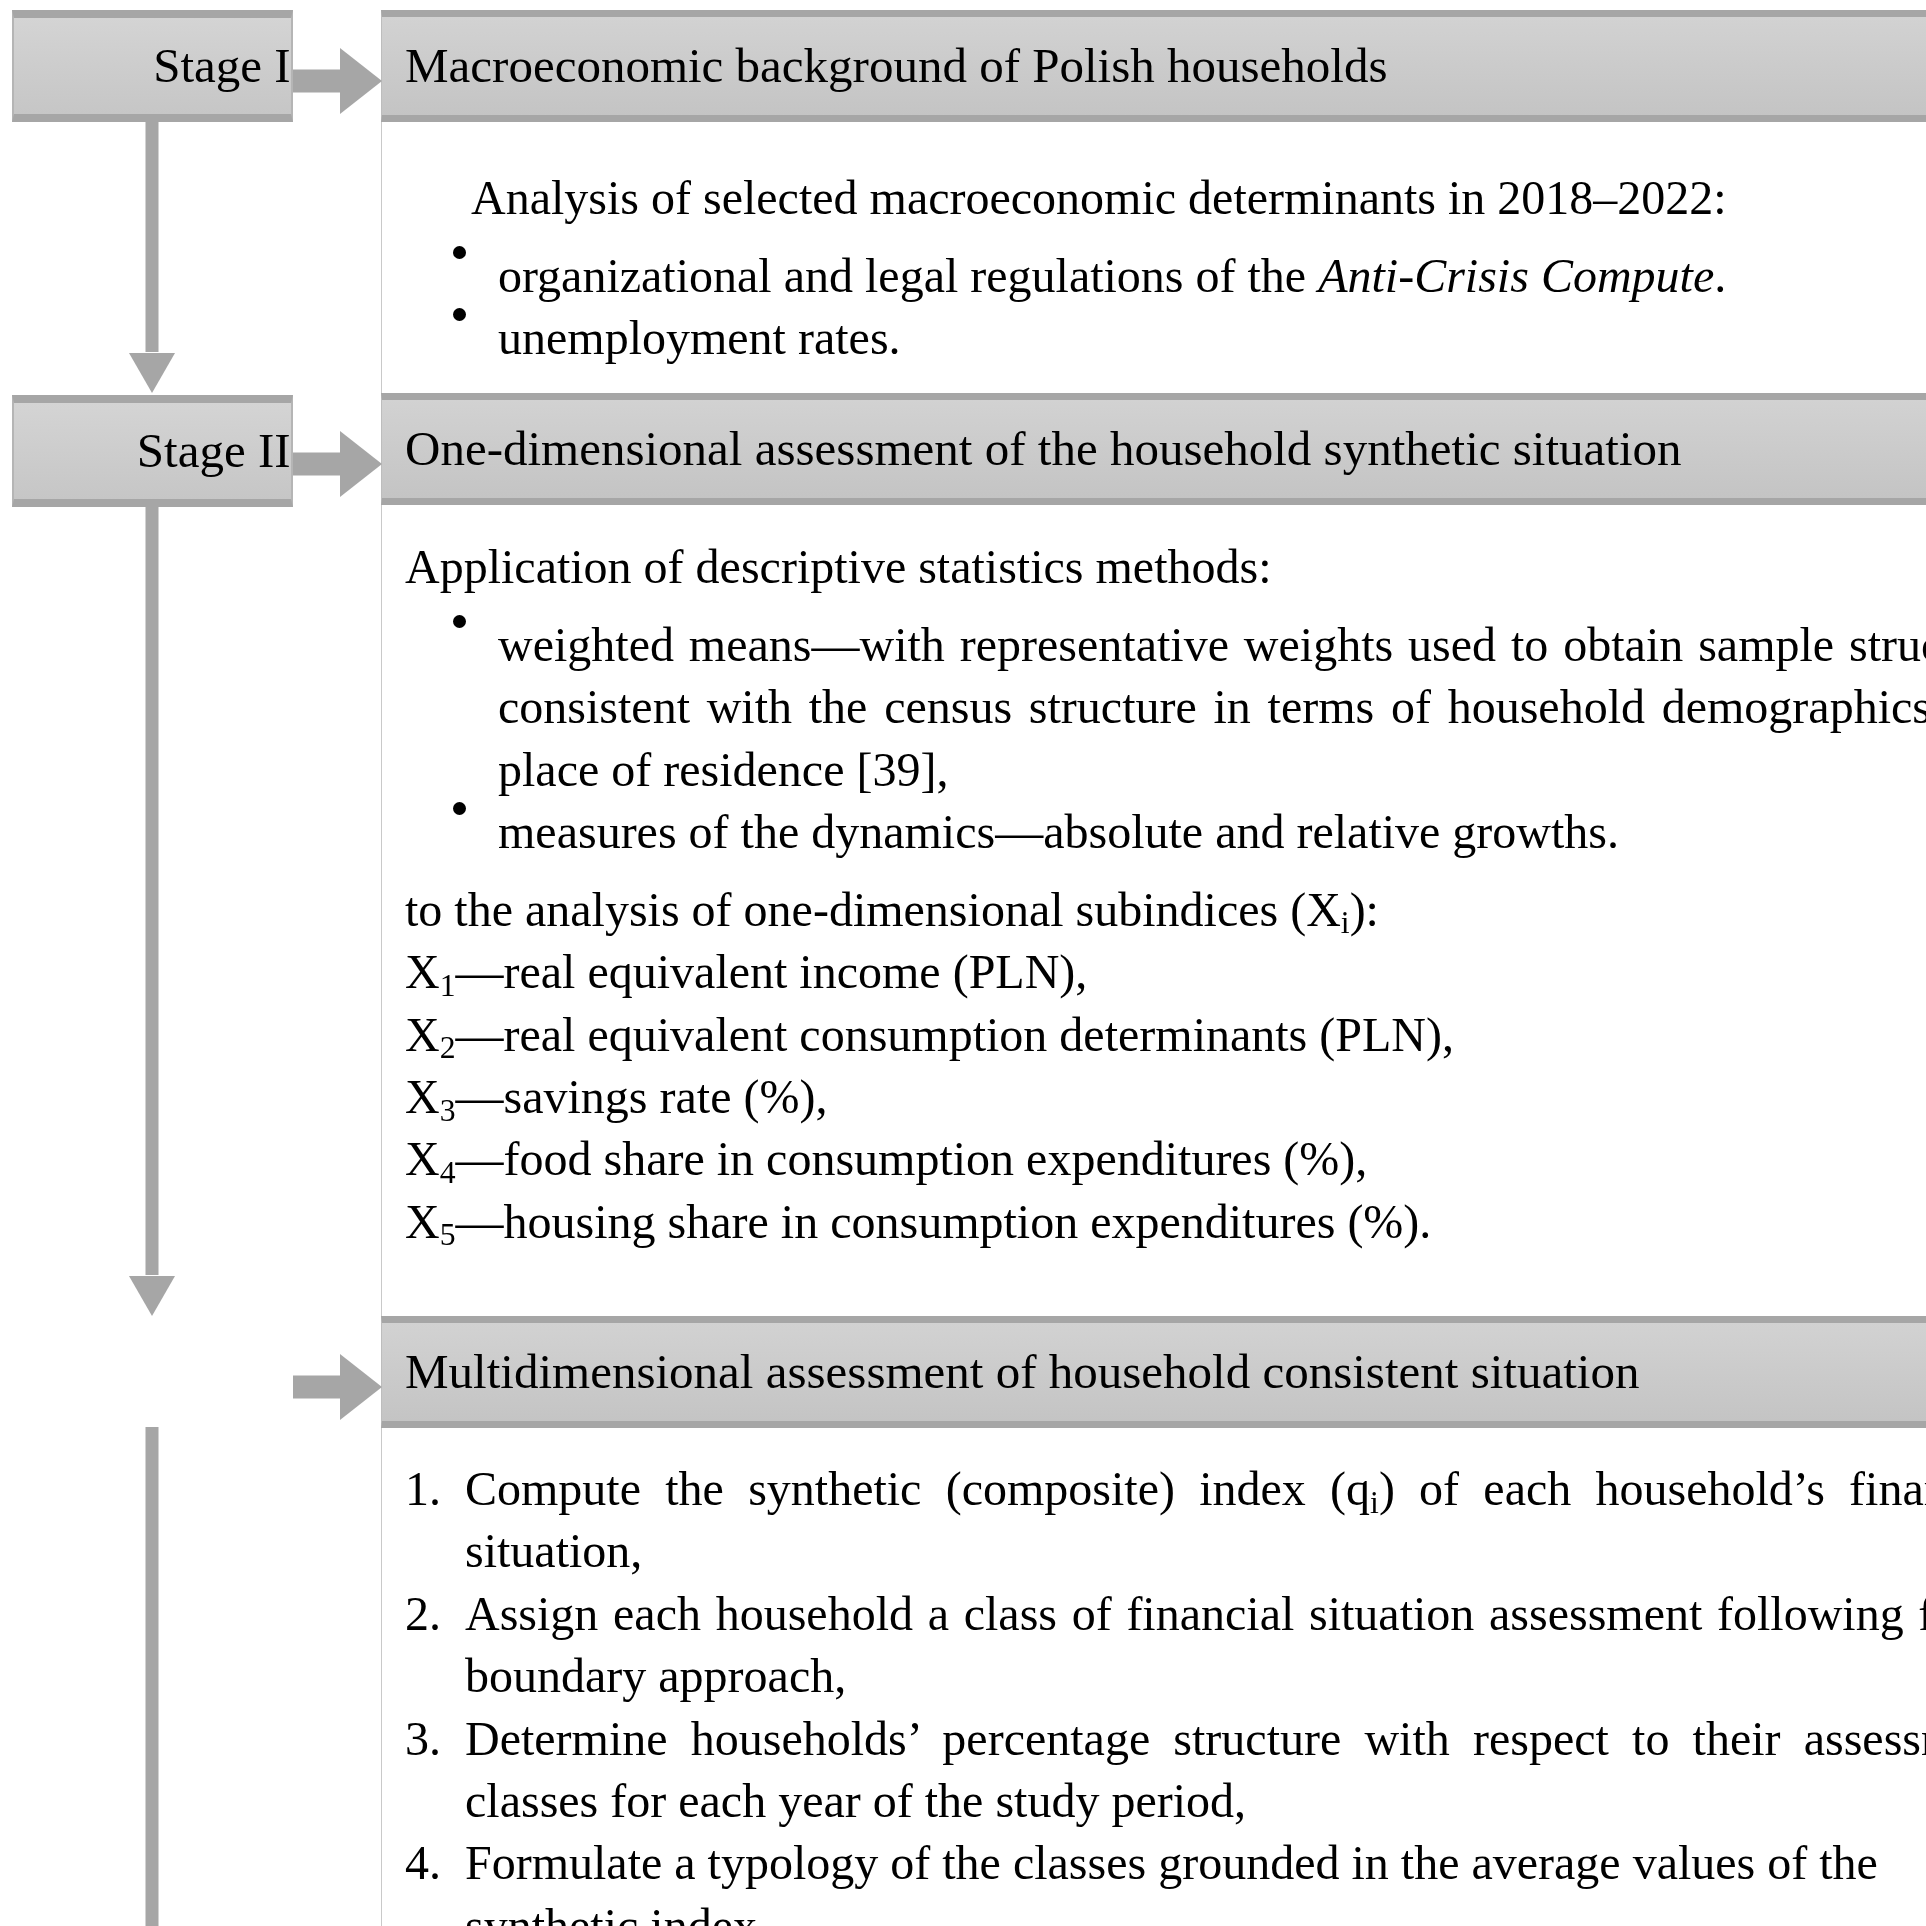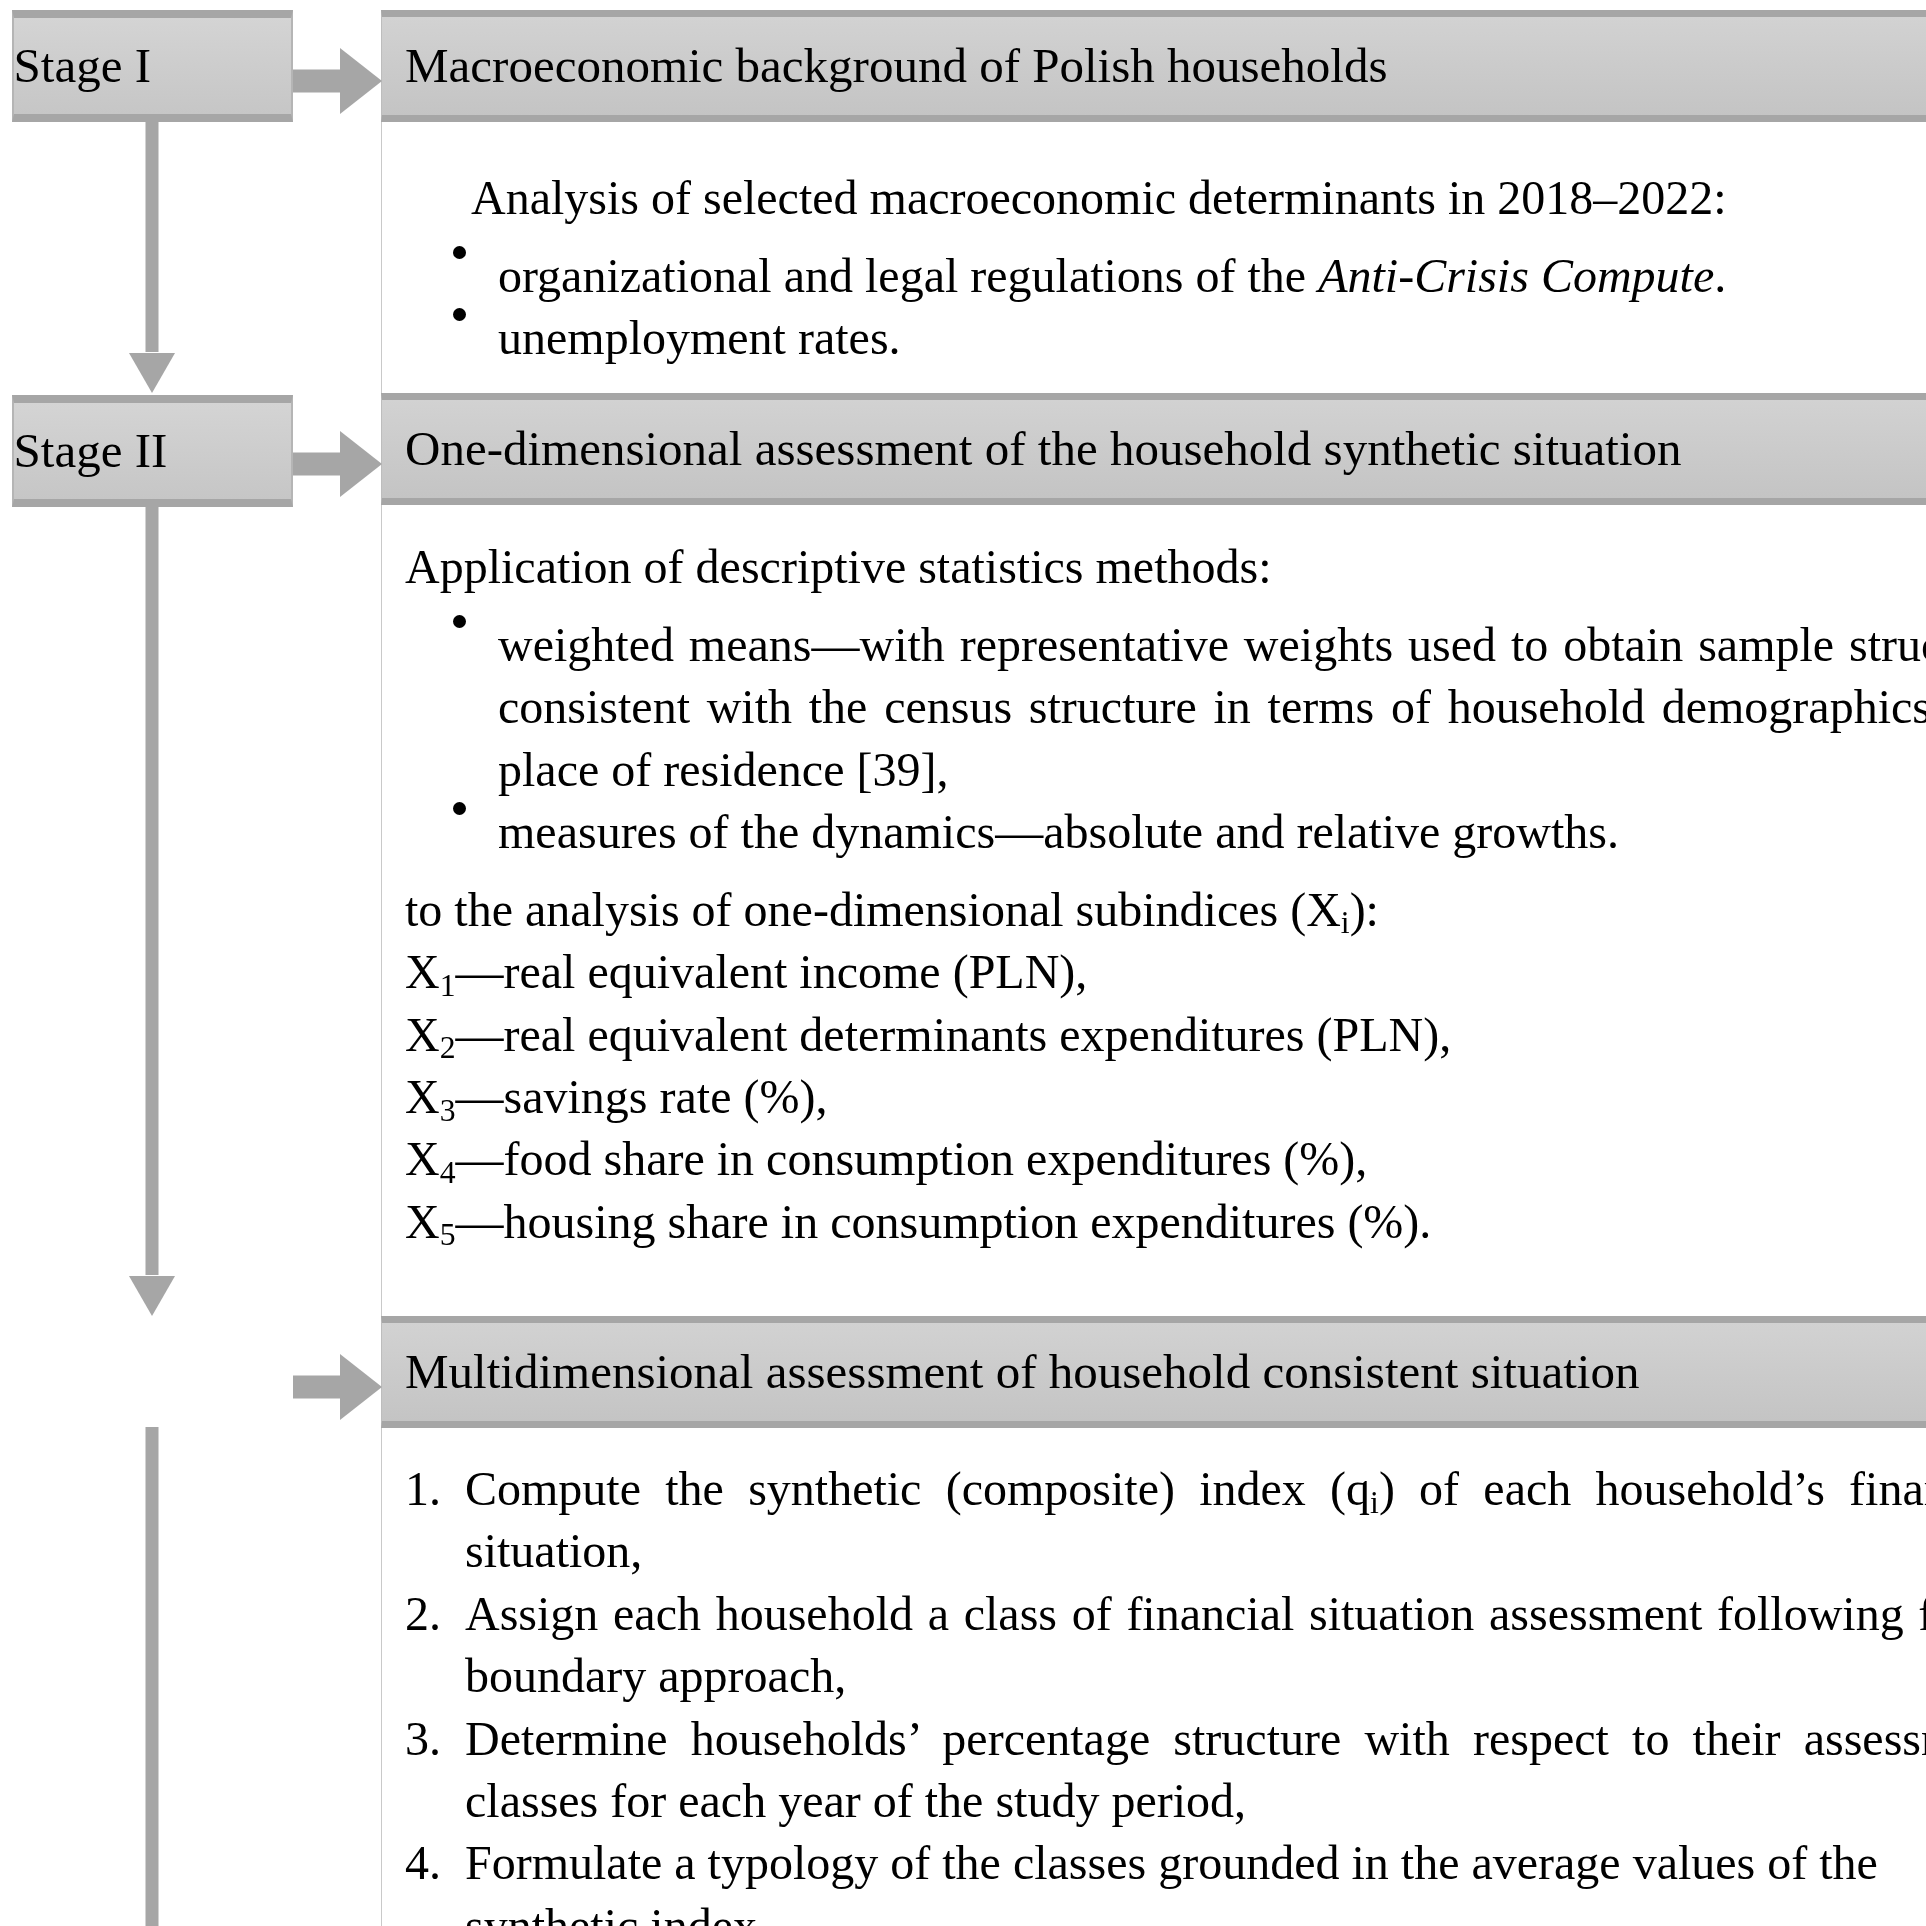--- a/index.html
+++ b/index.html
@@ -26,21 +26,21 @@
     left: 11.6px;
     width: 281px;
     background: linear-gradient(to bottom, #d4d4d4 0%, #c6c6c6 100%);
     border-top: 8.5px solid #a6a6a6;
     border-bottom: 8.5px solid #a6a6a6;
     border-left: 2.3px solid #b5b5b5;
     border-right: 2.3px solid #b5b5b5;
     box-sizing: border-box;
     display: flex;
     align-items: center;
-    justify-content: flex-start;
+    justify-content: flex-end;
     z-index: 5;
   }
   .stage-box-label {
     font-size: 49px;
     line-height: 1.05;
     color: #000000;
     white-space: nowrap;
   }
 
   
@@ -268,21 +268,21 @@
         <span class="body-text">weighted means—with representative weights used to obtain sample structure consistent with the census structure in terms of household demographics and place of residence [39],</span>
       </li>
       <li>
         <span class="bullet-dot"></span>
         <span class="body-text">measures of the dynamics—absolute and relative growths.</span>
       </li>
     </ul>
     <div class="spacer-sm"></div>
     <div class="body-text sub-list-line"><span>to the analysis of one-dimensional subindices (X</span><sub class="sb">i</sub><span>):</span></div>
     <div class="body-text sub-list-line"><span>X</span><sub class="sb">1</sub><span>—real equivalent income (PLN),</span></div>
-    <div class="body-text sub-list-line"><span>X</span><sub class="sb">2</sub><span>—real equivalent determinants expenditures (PLN),</span></div>
+    <div class="body-text sub-list-line"><span>X</span><sub class="sb">2</sub><span>—real equivalent consumption determinants (PLN),</span></div>
     <div class="body-text sub-list-line"><span>X</span><sub class="sb">3</sub><span>—savings rate (%),</span></div>
     <div class="body-text sub-list-line"><span>X</span><sub class="sb">4</sub><span>—food share in consumption expenditures (%),</span></div>
     <div class="body-text sub-list-line"><span>X</span><sub class="sb">5</sub><span>—housing share in consumption expenditures (%).</span></div>
   </div>
 
 
   <div class="h-arrow" style="left:293px; top:1354px; width:89px; height:65px;">
     <div class="shaft" style="width:50px;"></div>
     <div class="head"></div>
   </div>

